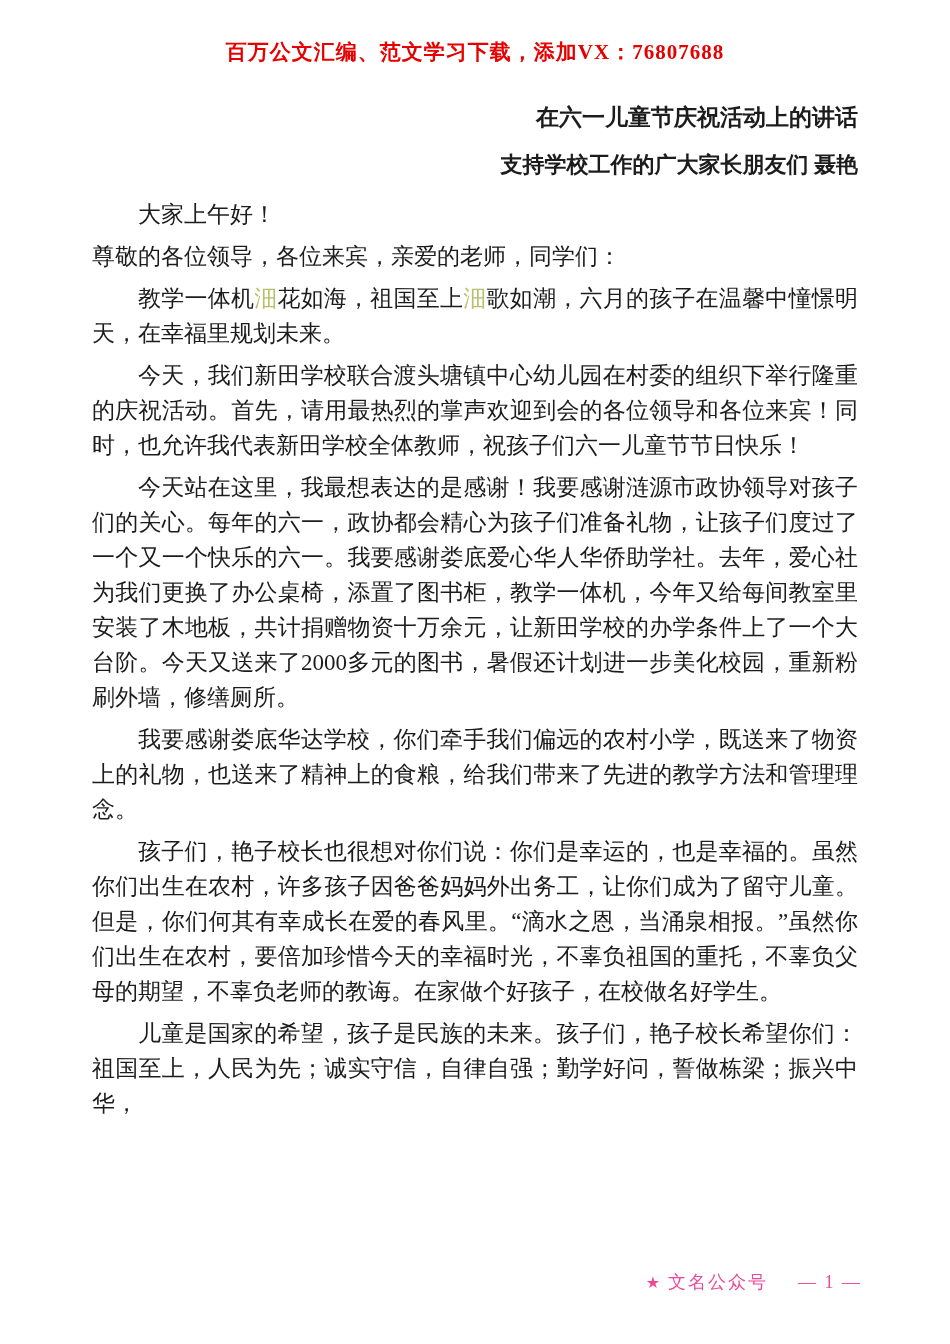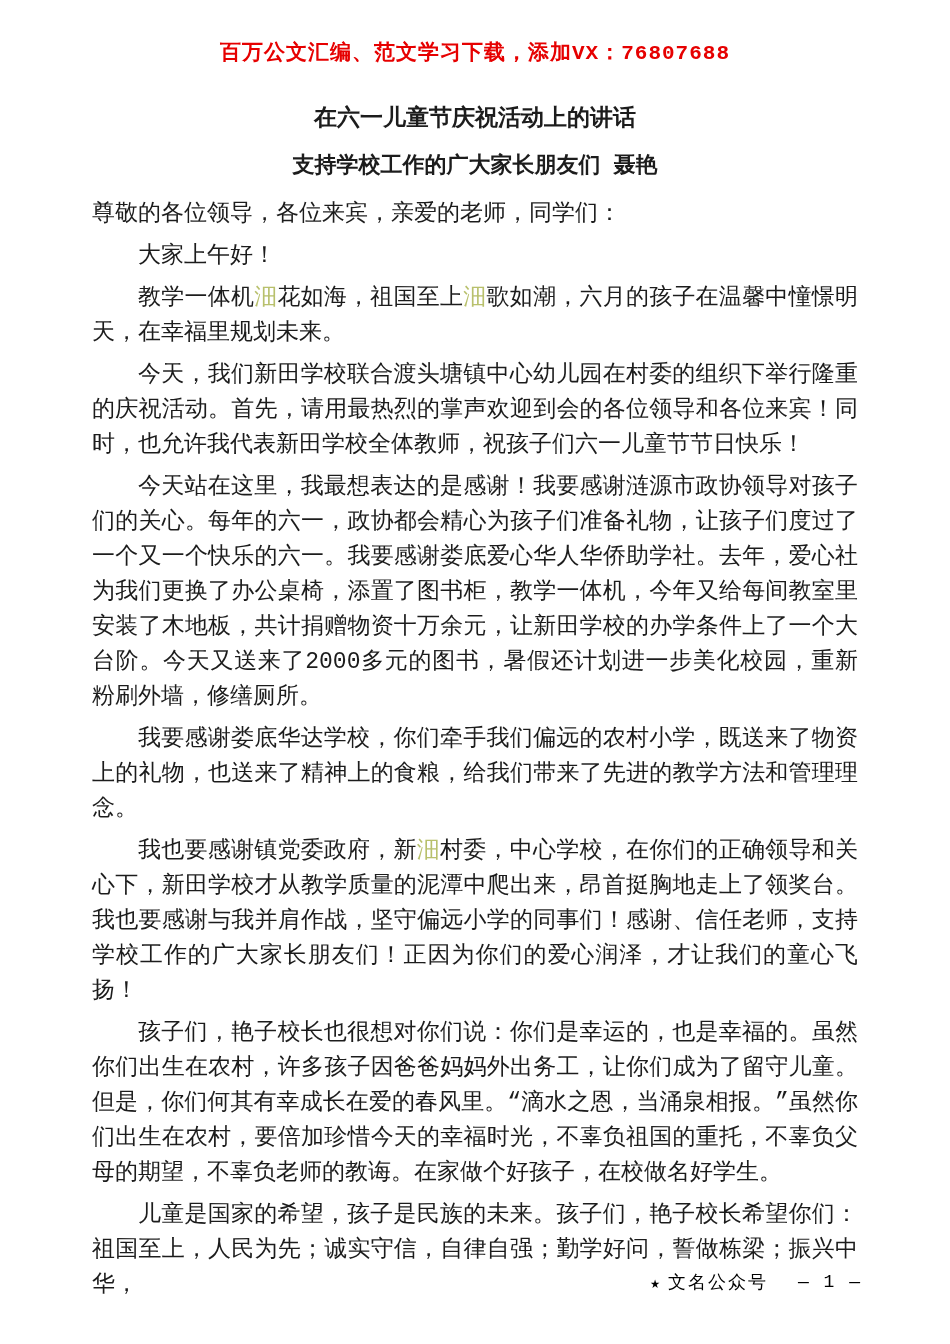--- a/index.html
+++ b/index.html
@@ -3,34 +3,34 @@
 <meta charset="utf-8">
 <style>
   * { margin: 0; padding: 0; box-sizing: border-box; }
   html, body { background: #ffffff; }
   .page {
     width: 950px;
     height: 1344px;
     position: relative;
     margin: 0 auto;
     background: #ffffff;
-    font-family: Liberation Mono, monospace;
+    font-family: Liberation Serif, serif;
     color: #1c1c1c;
     padding: 38px 92px 0 92px;
     overflow: hidden;
   }
   .promo {
     color: var(--promo-color, #e60000);
     text-align: center;
     font-size: 21px;
     font-weight: bold;
     letter-spacing: 1px;
     margin-bottom: 36px;
   }
-  .title-block { text-align: center; }
+  .title-block { text-align: right; }
   .doc-title {
     font-size: 23px;
     font-weight: bold;
     margin-bottom: 17px;
   }
   .doc-author {
     font-size: 22px;
     font-weight: bold;
     margin-bottom: 17px;
   }
@@ -46,48 +46,47 @@
     text-justify: inter-ideograph;
   }
   .para { margin-bottom: 7px; }
   .para.indent { text-indent: 2em; }
   .hl-char { color: var(--hl-color, #b8c06c); }
   .footer {
     position: absolute;
     right: 88px;
     bottom: 50px;
     font-size: 18px;
-    color: #000000;
+    color: #ec4899;
     display: flex;
     align-items: center;
     gap: 30px;
     letter-spacing: 2px;
   }
   .footer .star { font-size: 16px; margin-right: 6px; }
 </style>
 </head>
 <body>
 
 <div class="page">
 
   <div class="promo">百万公文汇编、范文学习下载，添加VX：76807688</div>
 
   <div class="title-block">
     <div class="doc-title">在六一儿童节庆祝活动上的讲话</div>
     <div class="doc-author">支持学校工作的广大家长朋友们 聂艳</div>
   </div>
 
   <div class="body-text">
+      <p class="para indent"><span>大家上午好！</span></p>
       <p class="para"><span>尊敬的各位领导，各位来宾，亲爱的老师，同学们：</span></p>
-      <p class="para indent"><span>大家上午好！</span></p>
       <p class="para indent"><span>教学一体机</span><span class="hl-char">沺</span><span>花如海，祖国至上</span><span class="hl-char">沺</span><span>歌如潮，六月的孩子在温馨中憧憬明天，在幸福里规划未来。</span></p>
       <p class="para indent"><span>今天，我们新田学校联合渡头塘镇中心幼儿园在村委的组织下举行隆重的庆祝活动。首先，请用最热烈的掌声欢迎到会的各位领导和各位来宾！同时，也允许我代表新田学校全体教师，祝孩子们六一儿童节节日快乐！</span></p>
       <p class="para indent"><span>今天站在这里，我最想表达的是感谢！我要感谢涟源市政协领导对孩子们的关心。每年的六一，政协都会精心为孩子们准备礼物，让孩子们度过了一个又一个快乐的六一。我要感谢娄底爱心华人华侨助学社。去年，爱心社为我们更换了办公桌椅，添置了图书柜，教学一体机，今年又给每间教室里安装了木地板，共计捐赠物资十万余元，让新田学校的办学条件上了一个大台阶。今天又送来了2000多元的图书，暑假还计划进一步美化校园，重新粉刷外墙，修缮厕所。</span></p>
       <p class="para indent"><span>我要感谢娄底华达学校，你们牵手我们偏远的农村小学，既送来了物资上的礼物，也送来了精神上的食粮，给我们带来了先进的教学方法和管理理念。</span></p>
-      <p class="para indent"><span>我也要感谢镇党委政府，新</span><span class="hl-char">沺</span><span>村委，中心学校，在你们的正确领导和关心下，新田学校才从教学质量的泥潭中爬出来，昂首挺胸地走上了领奖台。我也要感谢与我并肩作战，坚守偏远小学的同事们！感谢、信任老师，支持学校工作的广大家长朋友们！正因为你们的爱心润泽，才让我们的童心飞扬！</span></p>
       <p class="para indent"><span>孩子们，艳子校长也很想对你们说：你们是幸运的，也是幸福的。虽然你们出生在农村，许多孩子因爸爸妈妈外出务工，让你们成为了留守儿童。但是，你们何其有幸成长在爱的春风里。“滴水之恩，当涌泉相报。”虽然你们出生在农村，要倍加珍惜今天的幸福时光，不辜负祖国的重托，不辜负父母的期望，不辜负老师的教诲。在家做个好孩子，在校做名好学生。</span></p>
       <p class="para indent"><span>儿童是国家的希望，孩子是民族的未来。孩子们，艳子校长希望你们：祖国至上，人民为先；诚实守信，自律自强；勤学好问，誓做栋梁；振兴中华，</span></p>
     </div>
 
   <div class="footer">
     <span>
       <span class="star">★</span><span>文名公众号</span>
     </span>
     <span>— 1 —</span>
   </div>

